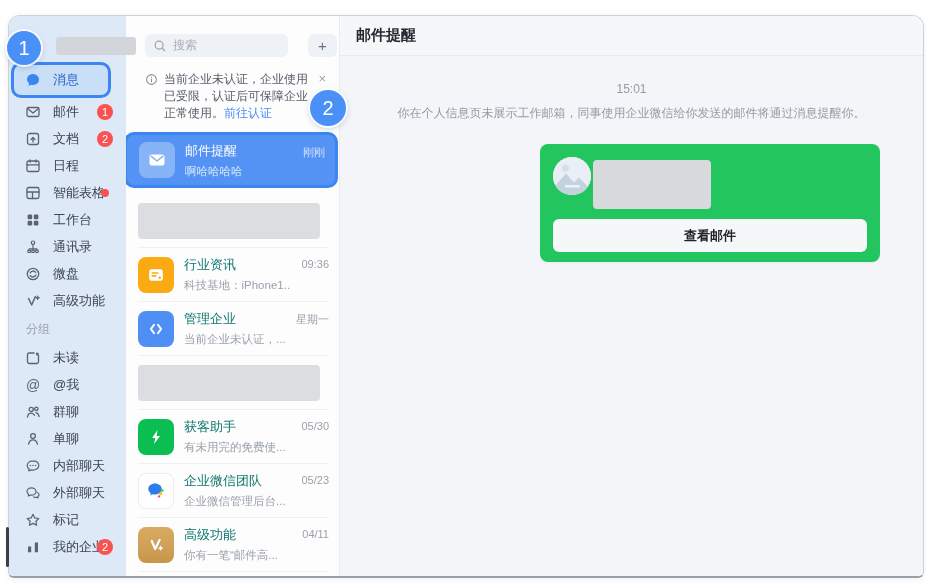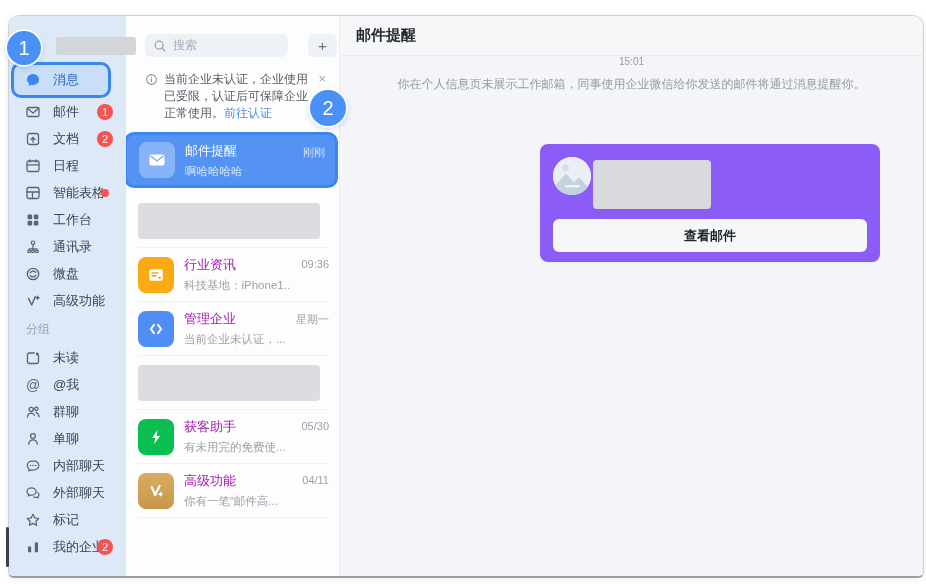--- a/index.html
+++ b/index.html
@@ -59,38 +59,38 @@
   .ph-block { width:182px; height:36px; background:#dbdde0; border-radius:4px; }
   .cicon { width:36px; height:36px; border-radius:8px; flex:none;
     display:flex; align-items:center; justify-content:center; }
   .cicon.mail-ic { background:#87b4f6; }
   .cicon.news-ic { background:#fbaa12; }
   .cicon.mgmt-ic { background:#4e8ef5; }
   .cicon.bolt-ic { background:#0abe52; }
   .cicon.wecom-ic { background:#fff; border:1px solid #ededef; }
   .cicon.adv-ic { background:linear-gradient(180deg,#d9ac63,#c8964a); }
   .cmain { flex:1; min-width:0; }
-  .ctitle { font-size:13px; color:#a21caf; font-weight:500; white-space:nowrap;
+  .ctitle { font-size:13px; color:#0f766e; font-weight:500; white-space:nowrap;
     overflow:hidden; margin-bottom:4px; }
   .csub { font-size:11.5px; color:#9aa1aa; white-space:nowrap; overflow:hidden; }
   .ctime { font-size:11px; color:#9aa1aa; flex:none; align-self:flex-start; margin-top:10px; }
   .sel .ctitle { color:#fff; }
   .sel .csub { color:#d8e7fd; }
   .sel .ctime { color:#cfe2fb; }
 
   
   .main { flex:1; background:#f3f5f8; display:flex; flex-direction:column; min-width:0; }
   .main-header { height:40px; background:#f6f7f9; border-bottom:1px solid #e8ebef;
     display:flex; align-items:center; padding-left:16px; flex:none; }
   .main-header h1 { font-size:15px; color:#23272e; font-weight:bold; }
   .main-content { position:relative; flex:1; }
-  .msg-time { text-align:center; font-size:10px; color:#959ba4; }
+  .msg-time { text-align:center; margin-top:26px; font-size:12px; color:#959ba4; }
   .msg-notice { text-align:center; margin-top:9px; font-size:12px; color:#959ba4; padding:0 20px; }
   .mail-card { position:absolute; left:200px; top:88px; width:340px; height:118px;
-    background:#8b5cf6; border-radius:8px; box-shadow:0 1px 2px rgba(30,40,60,.04); }
+    background:#22c55e; border-radius:8px; box-shadow:0 1px 2px rgba(30,40,60,.04); }
   .avatar { position:absolute; left:13px; top:13px; width:38px; height:38px; border-radius:50%;
     overflow:hidden; background:#e9eff4; }
   .name-placeholder { position:absolute; left:53px; top:16px; width:118px; height:49px;
     background:#d8dade; border-radius:4px; }
   .view-mail { position:absolute; left:13px; top:75px; width:314px; height:33px;
     background:#f6f7f8; border:none; border-radius:6px; font-size:13px; font-weight:bold;
     color:#20242b; cursor:pointer; font-family:inherit; }
 
   
   .anno { position:absolute; border-radius:50%; background:#4a91f7; color:#fff;
@@ -381,20 +381,35 @@
                 <path d="M11.4 3 6.2 10.9h3.1L8.1 17l5.9-8.1h-3.3z" fill="#fff"></path>
               </svg>
           </span>
           <div class="cmain">
             <div class="ctitle">获客助手</div>
             <div class="csub">有未用完的免费使...</div>
           </div>
           <span class="ctime">05/30</span>
         </div>
 
+        <div class="chat-row">
+          <span class="cicon wecom-ic">
+            <svg width="22" height="22" viewBox="0 0 22 22">
+                <path d="M10 3.6c-3.7 0-6.7 2.4-6.7 5.4 0 1.7.95 3.2 2.45 4.2l-.45 2.2 2.5-1.2c.7.2 1.4.3 2.2.3 3.7 0 6.7-2.5 6.7-5.5s-3-5.4-6.7-5.4z" fill="#2e7ceb"></path>
+                <circle cx="15.6" cy="13.6" r="1.7" fill="#ffc400"></circle>
+                <circle cx="17.3" cy="10.6" r="1.3" fill="#34c75a"></circle>
+                <circle cx="14" cy="16.4" r="1.2" fill="#fa5151"></circle>
+              </svg>
+          </span>
+          <div class="cmain">
+            <div class="ctitle">企业微信团队</div>
+            <div class="csub">企业微信管理后台...</div>
+          </div>
+          <span class="ctime">05/23</span>
+        </div>
 
         <div class="chat-row">
           <span class="cicon adv-ic">
             <svg width="20" height="20" viewBox="0 0 20 20" fill="none" stroke="#fff" stroke-linecap="round" stroke-linejoin="round">
                 <path d="m5.8 6 3.4 8L13.6 5" stroke-width="2.2"></path>
                 <path d="M14.6 11.6v3.2M13 13.2h3.2" stroke-width="1.5"></path>
               </svg>
           </span>
           <div class="cmain">
             <div class="ctitle">高级功能</div>

